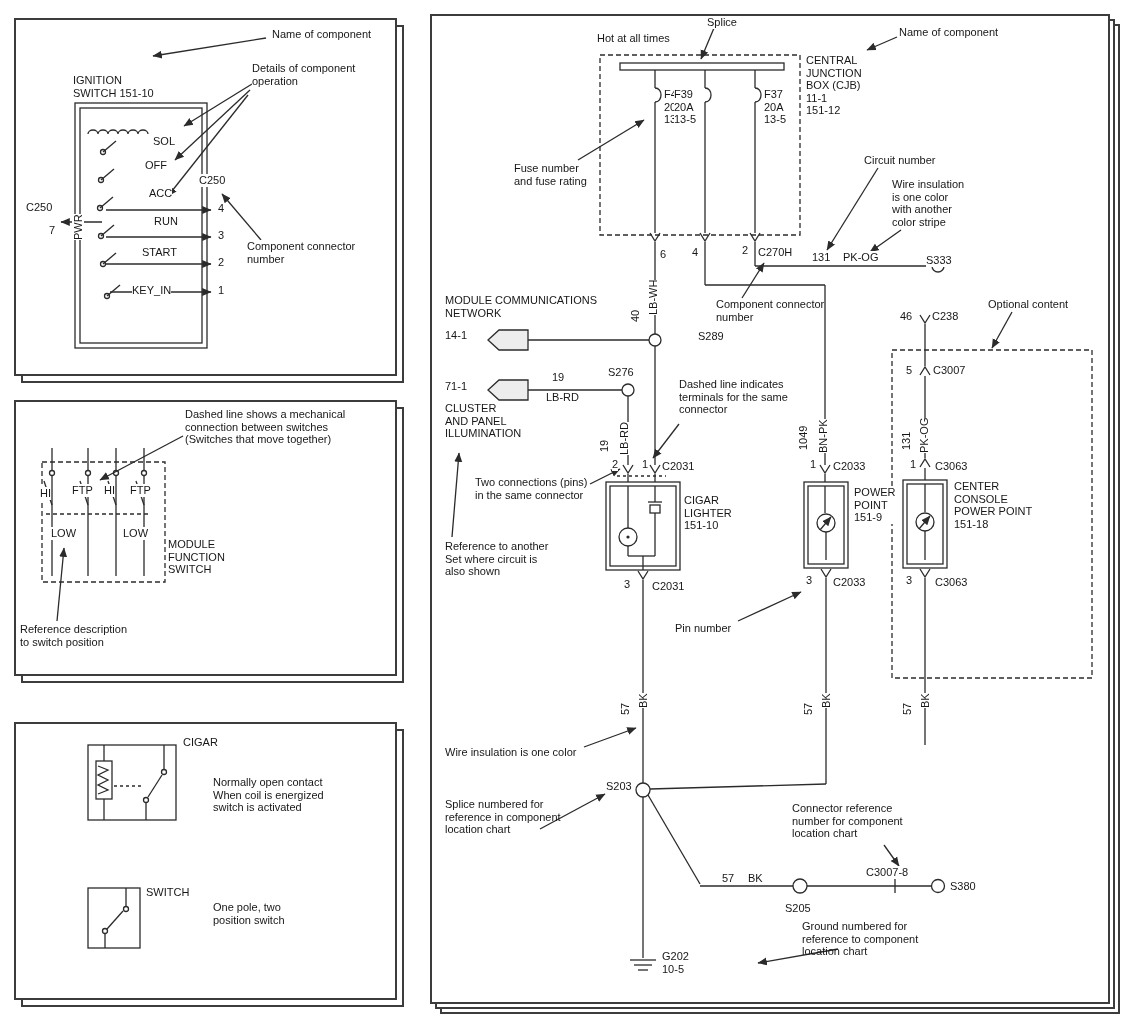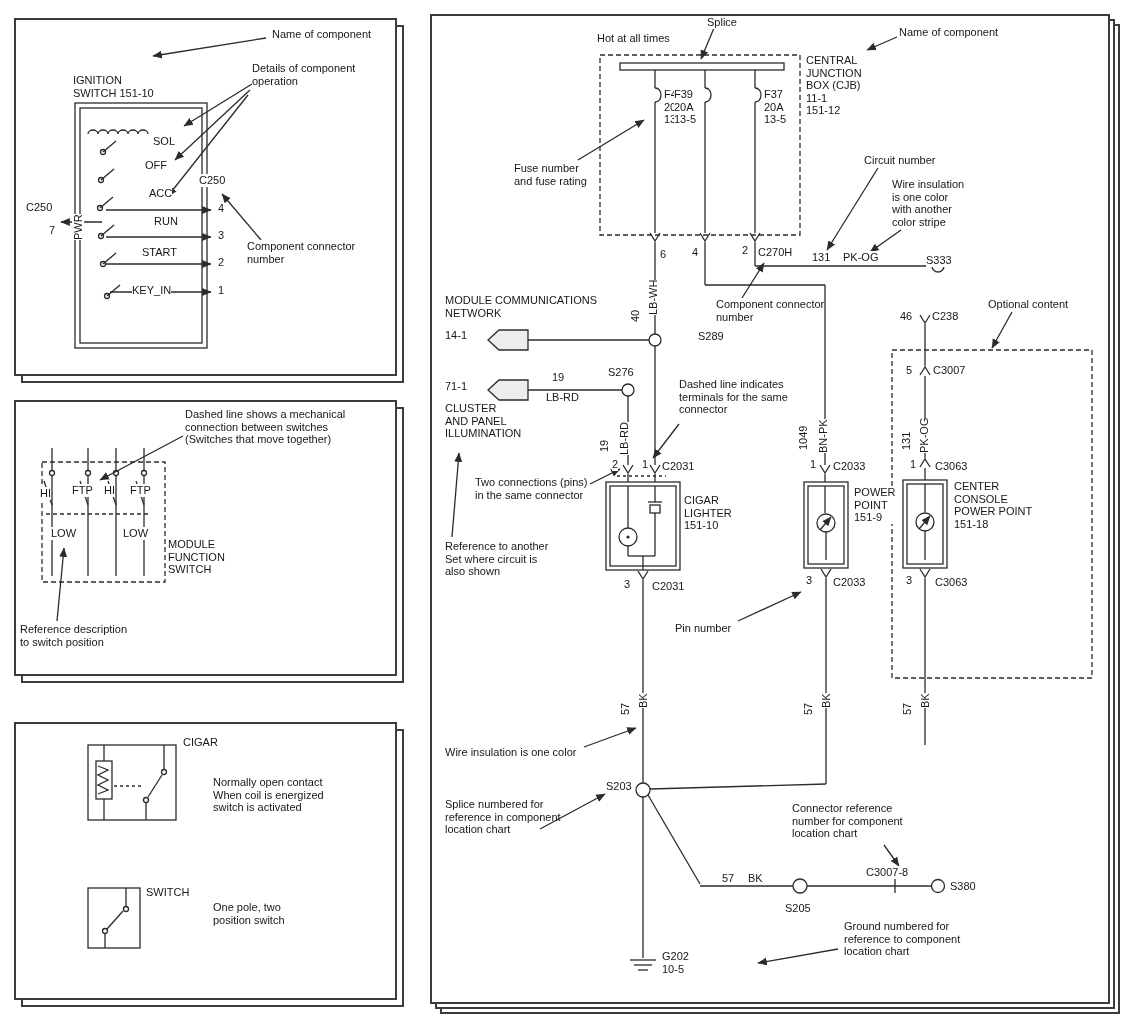--- a/index.html
+++ b/index.html
@@ -364,19 +364,19 @@
 reference in component
 location chart</div>
   <div class="n" style="left:792px;top:802px">Connector reference
 number for component
 location chart</div>
   <div class="l" style="left:722px;top:872px">57</div>
   <div class="l" style="left:748px;top:872px">BK</div>
   <div class="l" style="left:785px;top:902px">S205</div>
   <div class="l" style="left:866px;top:866px">C3007-8</div>
   <div class="l" style="left:950px;top:880px">S380</div>
-  <div class="n" style="left:844px;top:920px">Ground numbered for
+  <div class="n" style="left:802px;top:920px">Ground numbered for
 reference to component
 location chart</div>
   <div class="l" style="left:662px;top:950px">G202
 10-5</div>
 
 </div>
 
 </body></html>

